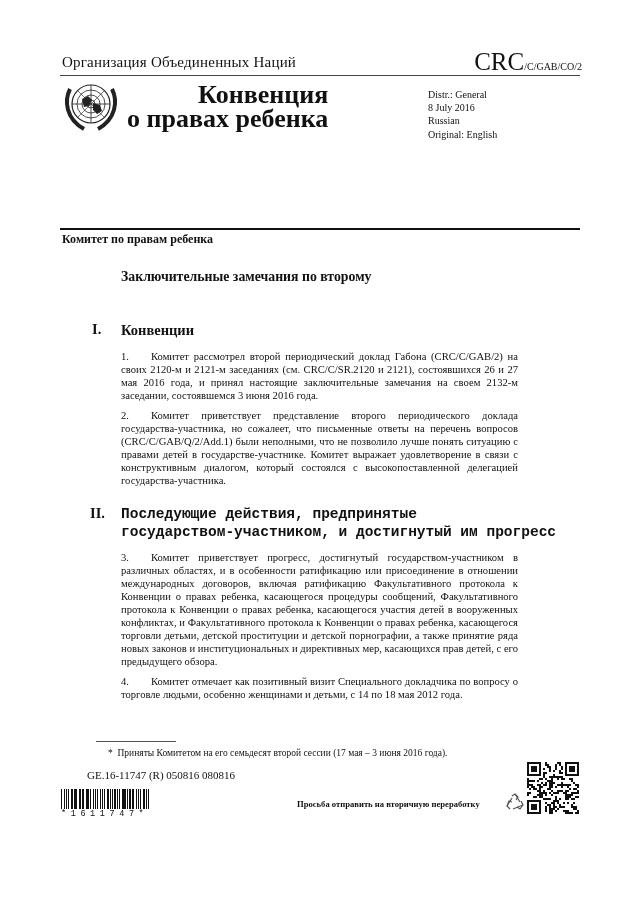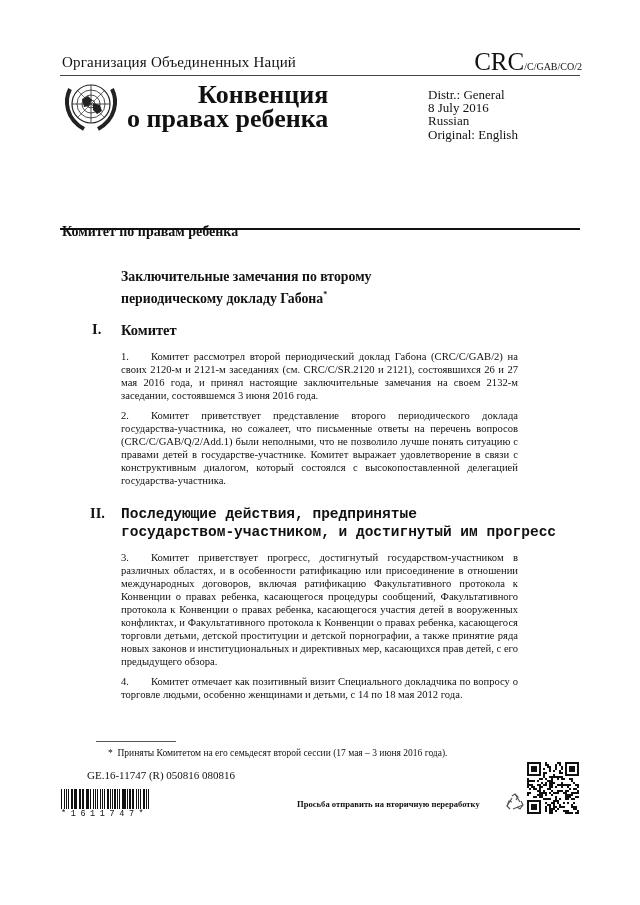--- a/index.html
+++ b/index.html
@@ -6,23 +6,23 @@
   body { width: 640px; height: 905px; position: relative; overflow: hidden;
          font-family: "Liberation Serif", "DejaVu Serif", serif; color: #111; }
   .abs { position: absolute; }
   .org-name { left: 62px; top: 54px; font-size: 15px; letter-spacing: 0.2px; }
   .symbol { right: 58px; top: 48px; white-space: nowrap; }
   .symbol .big { font-size: 25px; margin-left: 35px; }
   .symbol .small { font-size: 10px; }
   .rule-top { left: 60px; top: 75px; width: 520px; height: 1px; background: #444; }
   .emblem { left: 62px; top: 79px; width: 58px; height: 54px; }
   .conv-title { left: 127px; top: 83px; font-size: 26px; font-weight: bold; line-height: 24px; text-align: right; }
-  .distr { left: 428px; top: 88px; font-size: 13px; line-height: 13.2px; }
+  .distr { left: 428px; top: 88px; font-size: 10px; line-height: 13.2px; }
   .rule-thick { left: 60px; top: 228px; width: 520px; height: 2px; background: #111; }
-  .committee { left: 62px; top: 224px; font-size: 14px; font-weight: bold; }
+  .committee { left: 62px; top: 232px; font-size: 12px; font-weight: bold; }
   .doc-title { left: 121px; top: 268px; font-size: 13.8px; font-weight: bold; line-height: 18px; }
   .doc-title sup { font-size: 8px; vertical-align: super; }
   .sec-num { font-size: 14.5px; font-weight: bold; }
   .sec-title { font-size: 14.5px; font-weight: bold; line-height: 18px; }
   .para { left: 121px; width: 397px; font-size: 10.6px; line-height: 13px; text-align: justify; }
   .para .pn { display: inline-block; width: 30px; }
   .fn-rule { left: 96px; top: 741px; width: 80px; height: 1px; background: #555; }
   .footnote { left: 108px; top: 748px; font-size: 9.5px; }
   .gecode { left: 61px; top: 769px; font-size: 11px; margin-left: 26px; }
   .barcode { left: 61px; top: 789px; width: 90px; height: 20px; display: flex; }
@@ -67,25 +67,24 @@
   <div>8 July 2016</div>
   <div>Russian</div>
   <div>Original: English</div>
 </div>
 
 <div class="abs rule-thick"></div>
 <div class="abs committee">Комитет по правам ребенка</div>
 
 <div class="abs doc-title">
   <div>Заключительные замечания по второму</div>
-  <div><span>периодическому докладу Габона</span><sup>*</sup></div>
 </div>
 
 <div class="abs sec-num" style="left:92px; top:321px;">I.</div>
-<div class="abs sec-title" style="left:121px; top:321px;">Комитет</div>
+<div class="abs sec-title" style="left:121px; top:321px;">Конвенции</div>
 
 <div class="abs para" style="top:350px;">
   <span class="pn">1.</span><span>Комитет рассмотрел второй периодический доклад Габона (CRC/C/GAB/2) на своих 2120-м и 2121-м заседаниях (см. CRC/C/SR.2120 и 2121), состоявшихся 26 и 27 мая 2016 года, и принял настоящие заключительные замечания на своем 2132-м заседании, состоявшемся 3 июня 2016 года.</span>
 </div>
 <div class="abs para" style="top:409px;">
   <span class="pn">2.</span><span>Комитет приветствует представление второго периодического доклада государства-участника, но сожалеет, что письменные ответы на перечень вопросов (CRC/C/GAB/Q/2/Add.1) были неполными, что не позволило лучше понять ситуацию с правами детей в государстве-участнике. Комитет выражает удовлетворение в связи с конструктивным диалогом, который состоялся с высокопоставленной делегацией государства-участника.</span>
 </div>
 
 <div class="abs sec-num" style="left:90px; top:505px;">II.</div>
 <div class="abs sec-title" style="left:121px; top:505px;font-family:Liberation Mono, monospace;">

